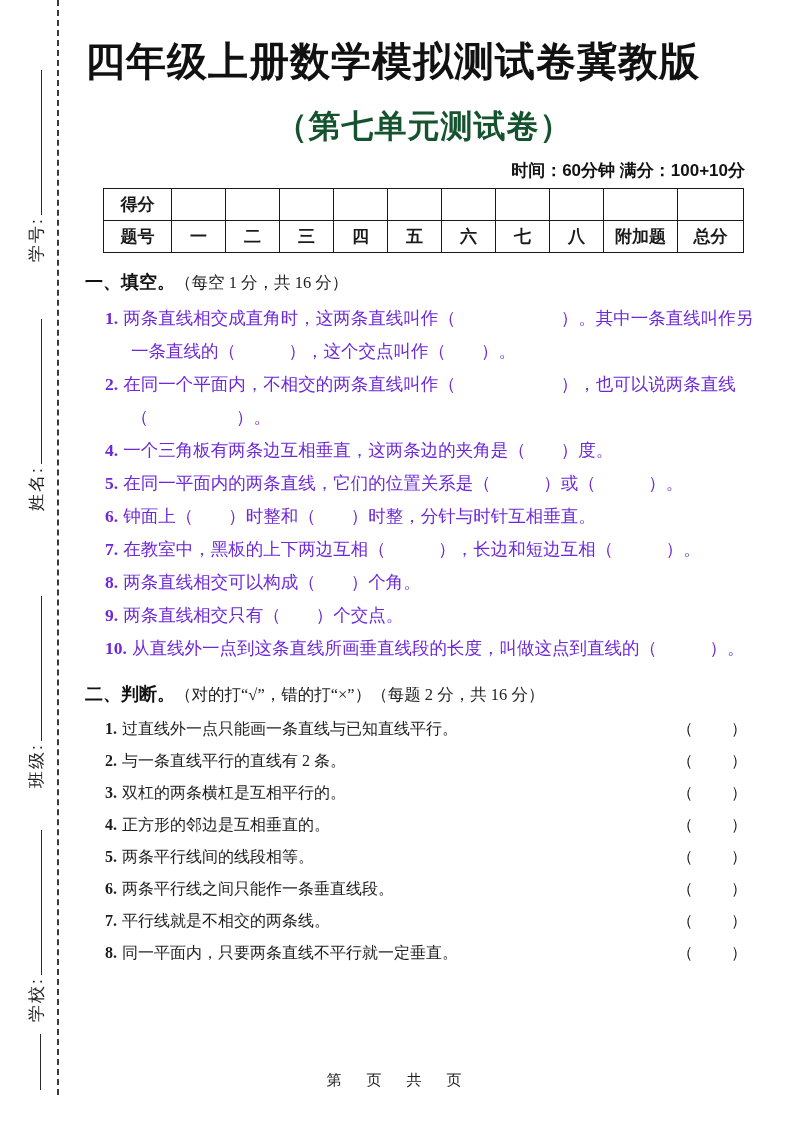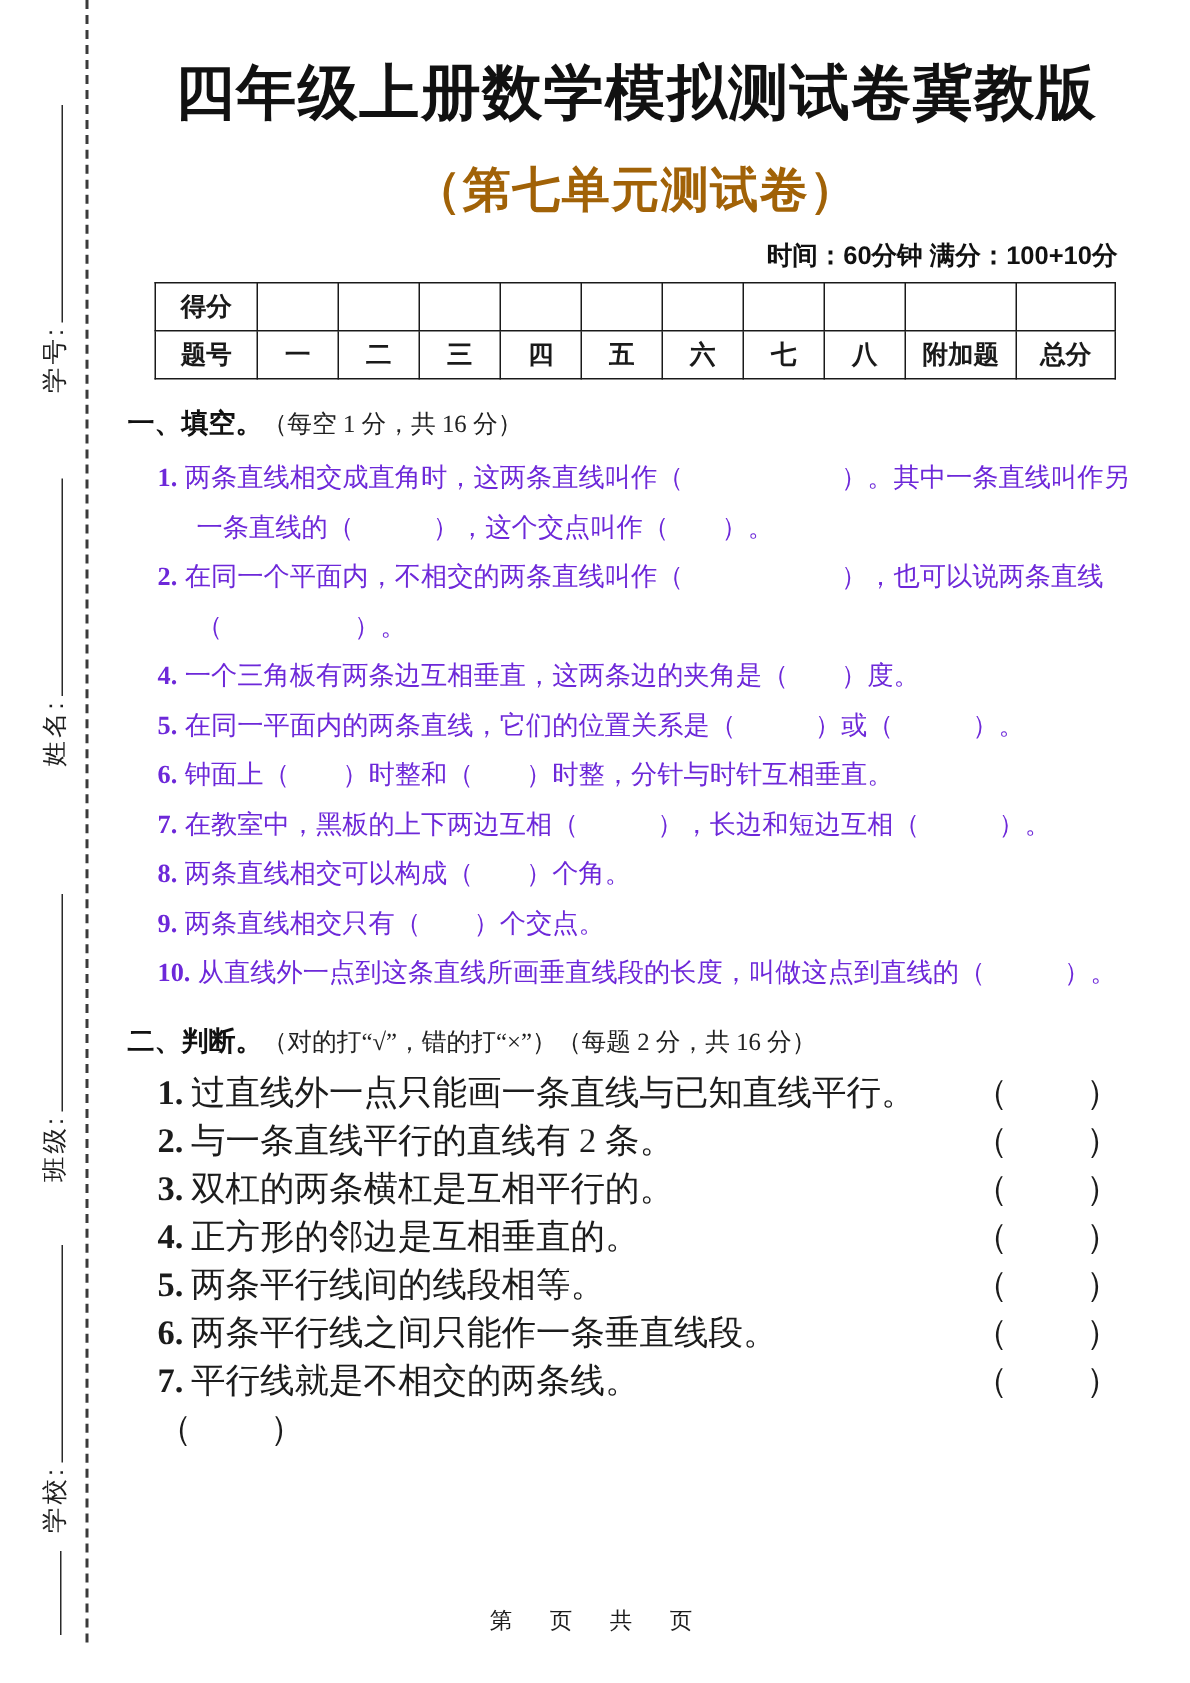--- a/index.html
+++ b/index.html
@@ -37,35 +37,35 @@
   }
   .dashed-divider{
     position:absolute;left:57px;top:0;height:1095px;width:0;
     border-left:2px dashed #3a3a3a;
   }
 
   
   .content{position:absolute;left:85px;top:0;width:678px;}
   .title{
     margin:34px 0 0 0;
-    text-align:center;
+    text-align:left;
     font-family:"Liberation Sans", sans-serif;
     font-weight:bold;
     font-size:40px;
     letter-spacing:1px;
     color:#111;
   }
   .subtitle{
     margin:16px 0 0 0;
     text-align:center;
     font-family:"Liberation Sans", sans-serif;
     font-weight:bold;
     font-size:32px;
     letter-spacing:1px;
-    color:#a16207;
+    color:#14532d;
   }
   .time-info{
     margin:10px 18px 6px 0;
     text-align:right;
     font-family:"Liberation Sans", sans-serif;
     font-weight:600;
     font-size:17px;
     color:#111;
   }
   
@@ -107,21 +107,21 @@
     line-height:33px;
     margin:0;
     color:#6d28d9;
   }
   .qnum{font-weight:bold;margin-right:5px;}
   .jrow{
     display:flex;
     justify-content:space-between;
     align-items:flex-start;
     padding-left:20px;
-    font-size:23px;
+    font-size:16px;
     line-height:30px;
     margin-bottom:2px;
     color:#1c1c1c;
   }
   .jbracket{
     flex:0 0 auto;
     margin-right:14px;
     letter-spacing:2px;
   }
   .footer{
@@ -242,18 +242,19 @@
     </div>
     <div class="jrow">
       <span><span class="qnum">6.</span><span>两条平行线之间只能作一条垂直线段。</span></span>
       <span class="jbracket">（　　）</span>
     </div>
     <div class="jrow">
       <span><span class="qnum">7.</span><span>平行线就是不相交的两条线。</span></span>
       <span class="jbracket">（　　）</span>
     </div>
     <div class="jrow">
+      <span><span class="qnum">8.</span><span>同一平面内，只要两条直线不平行就一定垂直。</span></span>
       <span class="jbracket">（　　）</span>
     </div>
   </div>
 
   <div class="footer">第　页　共　页</div>
 </div>
 
 </body></html>

